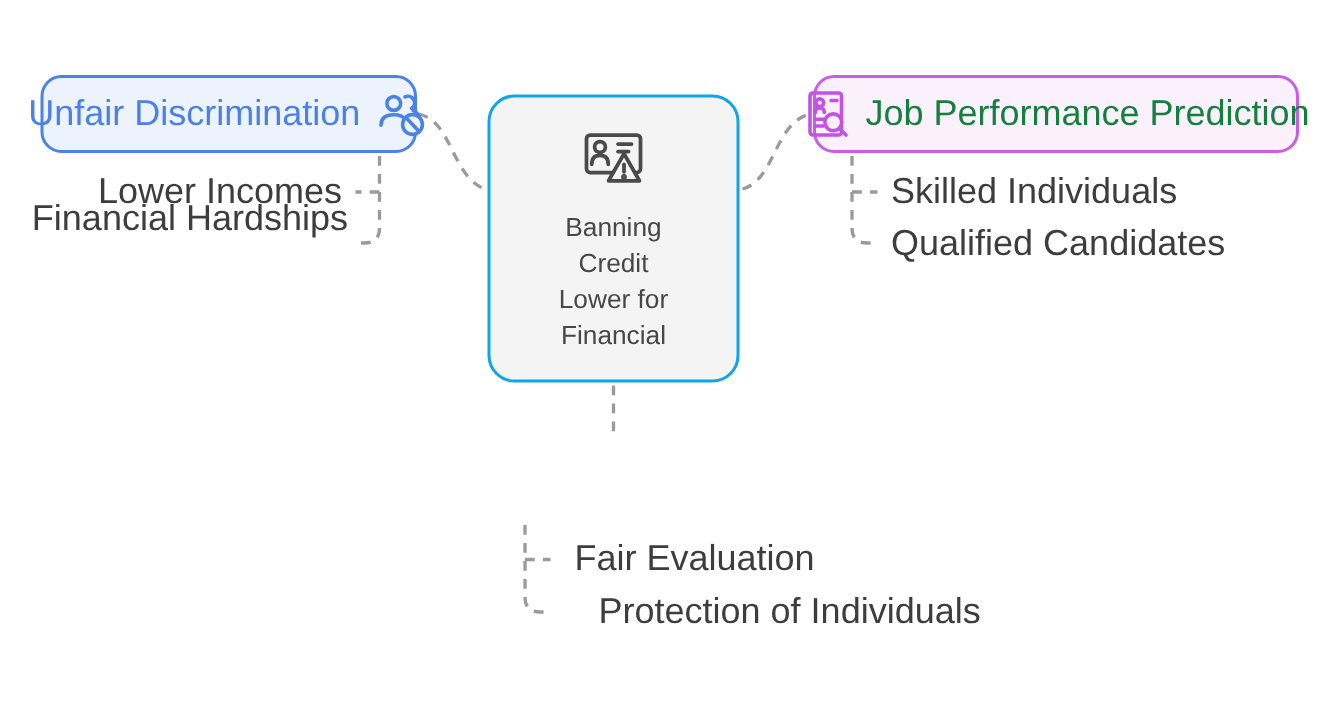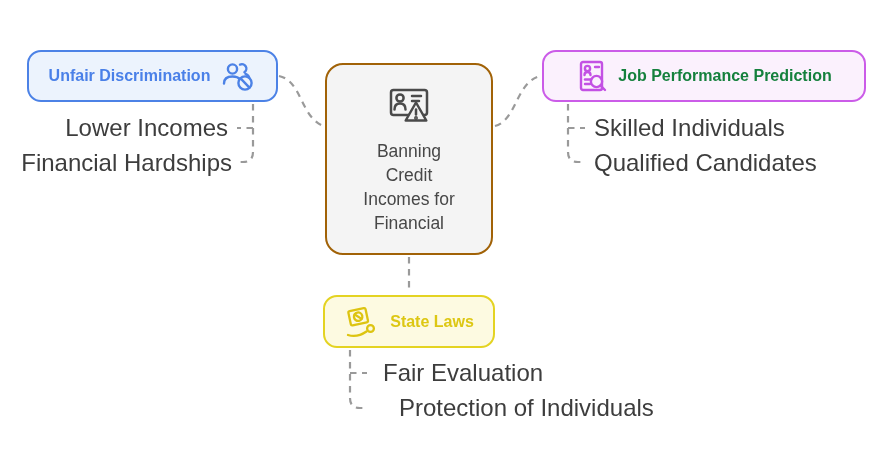--- a/index.html
+++ b/index.html
@@ -8,39 +8,39 @@
     font-family:"Liberation Sans", sans-serif; overflow:hidden;
   }
   .connector-layer { position:absolute; left:0; top:0; width:890px; height:471px; pointer-events:none; }
   .connector-layer path { fill:none; stroke:#9a9a9a; stroke-width:2.2; stroke-dasharray:6.5 5.5; }
 
   .node {
     position:absolute; box-sizing:border-box; border-radius:14px;
     display:flex; align-items:center; justify-content:center; gap:10px;
     border:2px solid; cursor:pointer;
   }
-  .node-title { font-size:16px; font-weight:700; white-space:nowrap; }
+  .node-title { font-size:24px; font-weight:400; white-space:nowrap; }
 
   .node-blue   { left:27px;  top:50px;  width:251px; height:52px; background:#ecf3fd; border-color:#4c82e6; color:#4a80e8; }
   .node-purple { left:542px; top:50px;  width:324px; height:52px; background:#fbf1fd; border-color:#cb5ce8; color:#15803d; }
   .node-yellow { left:323px; top:295px; width:172px; height:53px; background:#fdfae1; border-color:#e4d322; color:#ddc713; }
 
   .center-node {
     position:absolute; left:325px; top:63px; width:168px; height:192px; box-sizing:border-box;
-    background:#f4f4f4; border:2px solid #a16207; border-radius:18px; color:#474747;
+    background:#f4f4f4; border:2px solid #0ea5e9; border-radius:18px; color:#474747;
     display:flex; flex-direction:column; align-items:center; justify-content:center; gap:10px;
     cursor:pointer;
   }
   .center-title { font-size:17.5px; line-height:24px; text-align:center; }
 
   .leaf {
     position:absolute; font-size:24px; line-height:24px; color:#3d3d3d; white-space:nowrap;
   }
   .leaf-li { right:662px; top:116px; text-align:right; }
-  .leaf-fh { right:658px; top:151px; text-align:left; }
+  .leaf-fh { right:658px; top:134px; text-align:left; }
   .leaf-si { left:594px; top:116px; }
   .leaf-qc { left:594px; top:151px; }
   .leaf-fe { left:383px; top:361px; }
   .leaf-pi { left:383px; top:396px;margin-left:16px; }
 
   .icon { display:block; flex:0 0 auto; }
 </style>
 </head>
 <body>
 
@@ -67,21 +67,21 @@
         <path d="M28 13 h9"></path>
         <path d="M28 18 h7"></path>
         <path d="M32 19.5 l10.3 18 h-20.6 z" fill="#f4f4f4"></path>
         <path d="M32 26.5 v5"></path>
         <circle cx="32" cy="35" r="0.7" fill="#4a4a4a"></circle>
       </g>
     </svg>
     <div class="center-title">
       <div>Banning</div>
       <div>Credit</div>
-      <div>Incomes for</div>
+      <div>Lower for</div>
       <div>Financial</div>
     </div>
   </div>
 
   <div class="node node-blue">
     <span class="node-title">Unfair Discrimination</span>
     <svg class="icon" width="36" height="32" viewBox="0 0 36 32">
       <g fill="none" stroke="#4c82e6" stroke-width="2.4" stroke-linecap="round" stroke-linejoin="round">
         <path d="M20 4.6 a4.4 4.4 0 0 1 4.4 7.6"></path>
         <path d="M25.5 13.8 q3.5 1.5 3.8 4.7"></path>
@@ -102,34 +102,20 @@
         <path d="M19 9 h4"></path>
         <path d="M9 21.5 h7"></path>
         <path d="M9 26 h5"></path>
         <circle cx="20.5" cy="23.5" r="5.6" fill="#fbf1fd"></circle>
         <path d="M24.6 27.6 L29 32"></path>
       </g>
     </svg>
     <span class="node-title">Job Performance Prediction</span>
   </div>
 
-  <div class="node node-yellow">
-    <svg class="icon" width="36" height="32" viewBox="0 0 36 32">
-      <g fill="none" stroke="#ddc411" stroke-width="2.3" stroke-linecap="round" stroke-linejoin="round">
-        <g transform="rotate(-12 14 11)">
-          <rect x="5.5" y="3.5" width="17.5" height="14.5" rx="1.5"></rect>
-          <circle cx="14.2" cy="10.7" r="4.2"></circle>
-          <path d="M11.3 7.8 l5.8 5.8"></path>
-        </g>
-        <circle cx="26.5" cy="22.5" r="3.4"></circle>
-        <path d="M4 29 q9 3 18.5 -3.5"></path>
-      </g>
-    </svg>
-    <span class="node-title">State Laws</span>
-  </div>
 
   <div class="leaf leaf-li">Lower Incomes</div>
   <div class="leaf leaf-fh">Financial Hardships</div>
   <div class="leaf leaf-si">Skilled Individuals</div>
   <div class="leaf leaf-qc">Qualified Candidates</div>
   <div class="leaf leaf-fe">Fair Evaluation</div>
   <div class="leaf leaf-pi">Protection of Individuals</div>
 
 </div>
 

